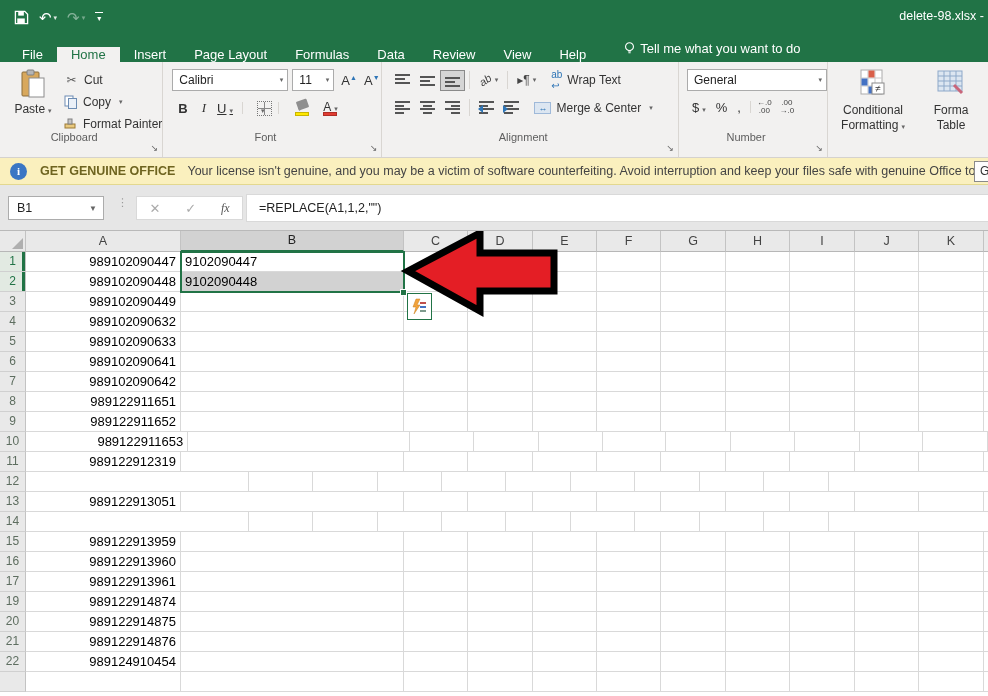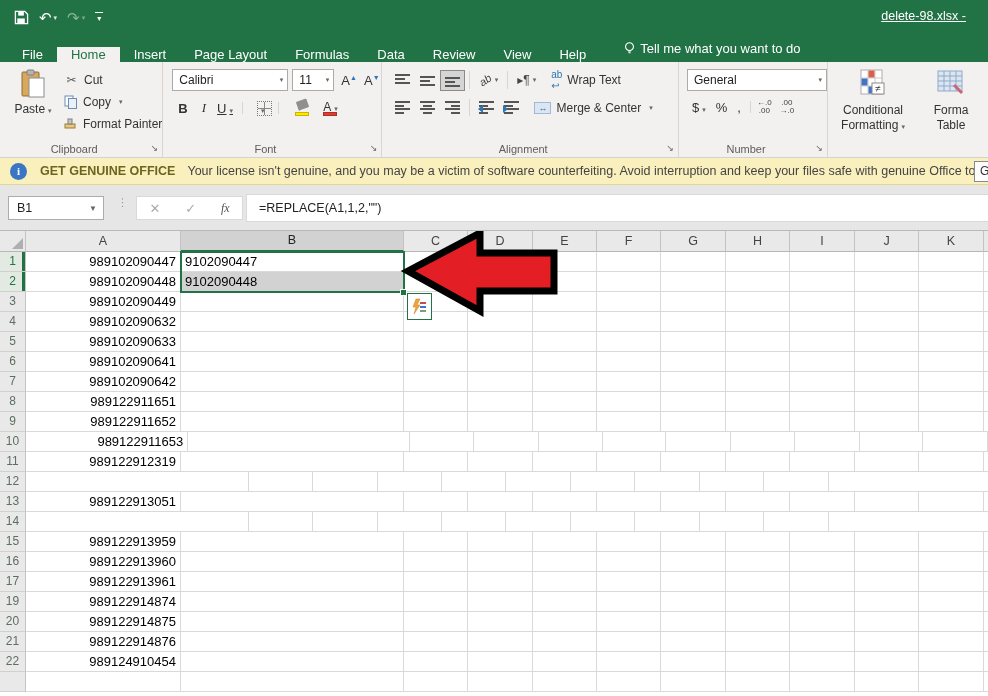--- a/index.html
+++ b/index.html
@@ -7,34 +7,34 @@
   body { position:relative; background:#fff; font-family:"Liberation Sans",sans-serif; color:#444; }
 
   
   .titlebar { height:35px; background:#217346; position:relative; display:flex; align-items:center; }
   .qat { display:flex; align-items:center; gap:10px; margin-left:14px; color:#fff; }
   .qat .qbtn { display:flex; align-items:center; font-size:15px; line-height:1; cursor:default; }
   .qat .mini-dd { font-size:7px; margin-left:2px; opacity:.85; }
   .qbtn.dim { opacity:.45; }
   .qat .custom { display:flex; flex-direction:column; align-items:center; font-size:8px; }
   .qat .custom .bar { width:8px; border-top:1px solid #fff; margin-bottom:1px; }
-  .doc-title { position:absolute; right:22px; top:9px; color:#fff; font-size:12.5px;text-decoration:underline; }
+  .doc-title { position:absolute; right:4px; top:9px; color:#fff; font-size:12.5px; }
 
   
   .tabbar { height:27px; background:#217346; display:flex; align-items:stretch; padding-left:8px; }
   .tabs-left { display:flex; align-items:flex-end; }
   .tab { padding:0 14px; display:flex; align-items:center; color:#fff; font-size:13px; white-space:nowrap; }
   .tab.selected { background:#F2F1F0; color:#217346; }
   .tellme { display:flex; align-items:center; gap:3px; color:#fff; font-size:13px; margin-left:22px; }
   .bulb { width:15px; height:15px; }
 
   
   .ribbon { height:96px; background:#F2F1F0; border-bottom:1px solid #D5D2CE; display:flex; font-size:12px; }
   .rgroup { position:relative; border-right:1px solid #D9D6D2; height:100%; padding-top:7px; }
-  .glabel { position:absolute; bottom:2px; left:0; right:14px; text-align:center; font-size:11px; color:#5D5D5D; }
+  .glabel { position:absolute; bottom:14px; left:0; right:14px; text-align:center; font-size:11px; color:#5D5D5D; }
   .launcher { position:absolute; right:2px; bottom:3px; width:12px; height:12px; font-size:9px; color:#666; text-align:center; line-height:12px; }
   .dd::after { content:"▾"; font-size:7px; color:#666; margin-left:3px; }
   .sep-v { width:1px; background:#D9D6D2; margin:2px 4px; align-self:stretch; }
 
   
   .g-clip { width:166px; display:flex; }
   .paste-btn { width:54px; display:flex; flex-direction:column; align-items:center; margin-left:6px; }
   .paste-btn .plabel { font-size:12px; color:#333; margin-top:3px; }
   .clip-col { display:flex; flex-direction:column; gap:4px; margin-left:4px; margin-top:2px; }
   .small-btn { display:flex; align-items:center; gap:5px; height:18px; color:#333; white-space:nowrap; }

